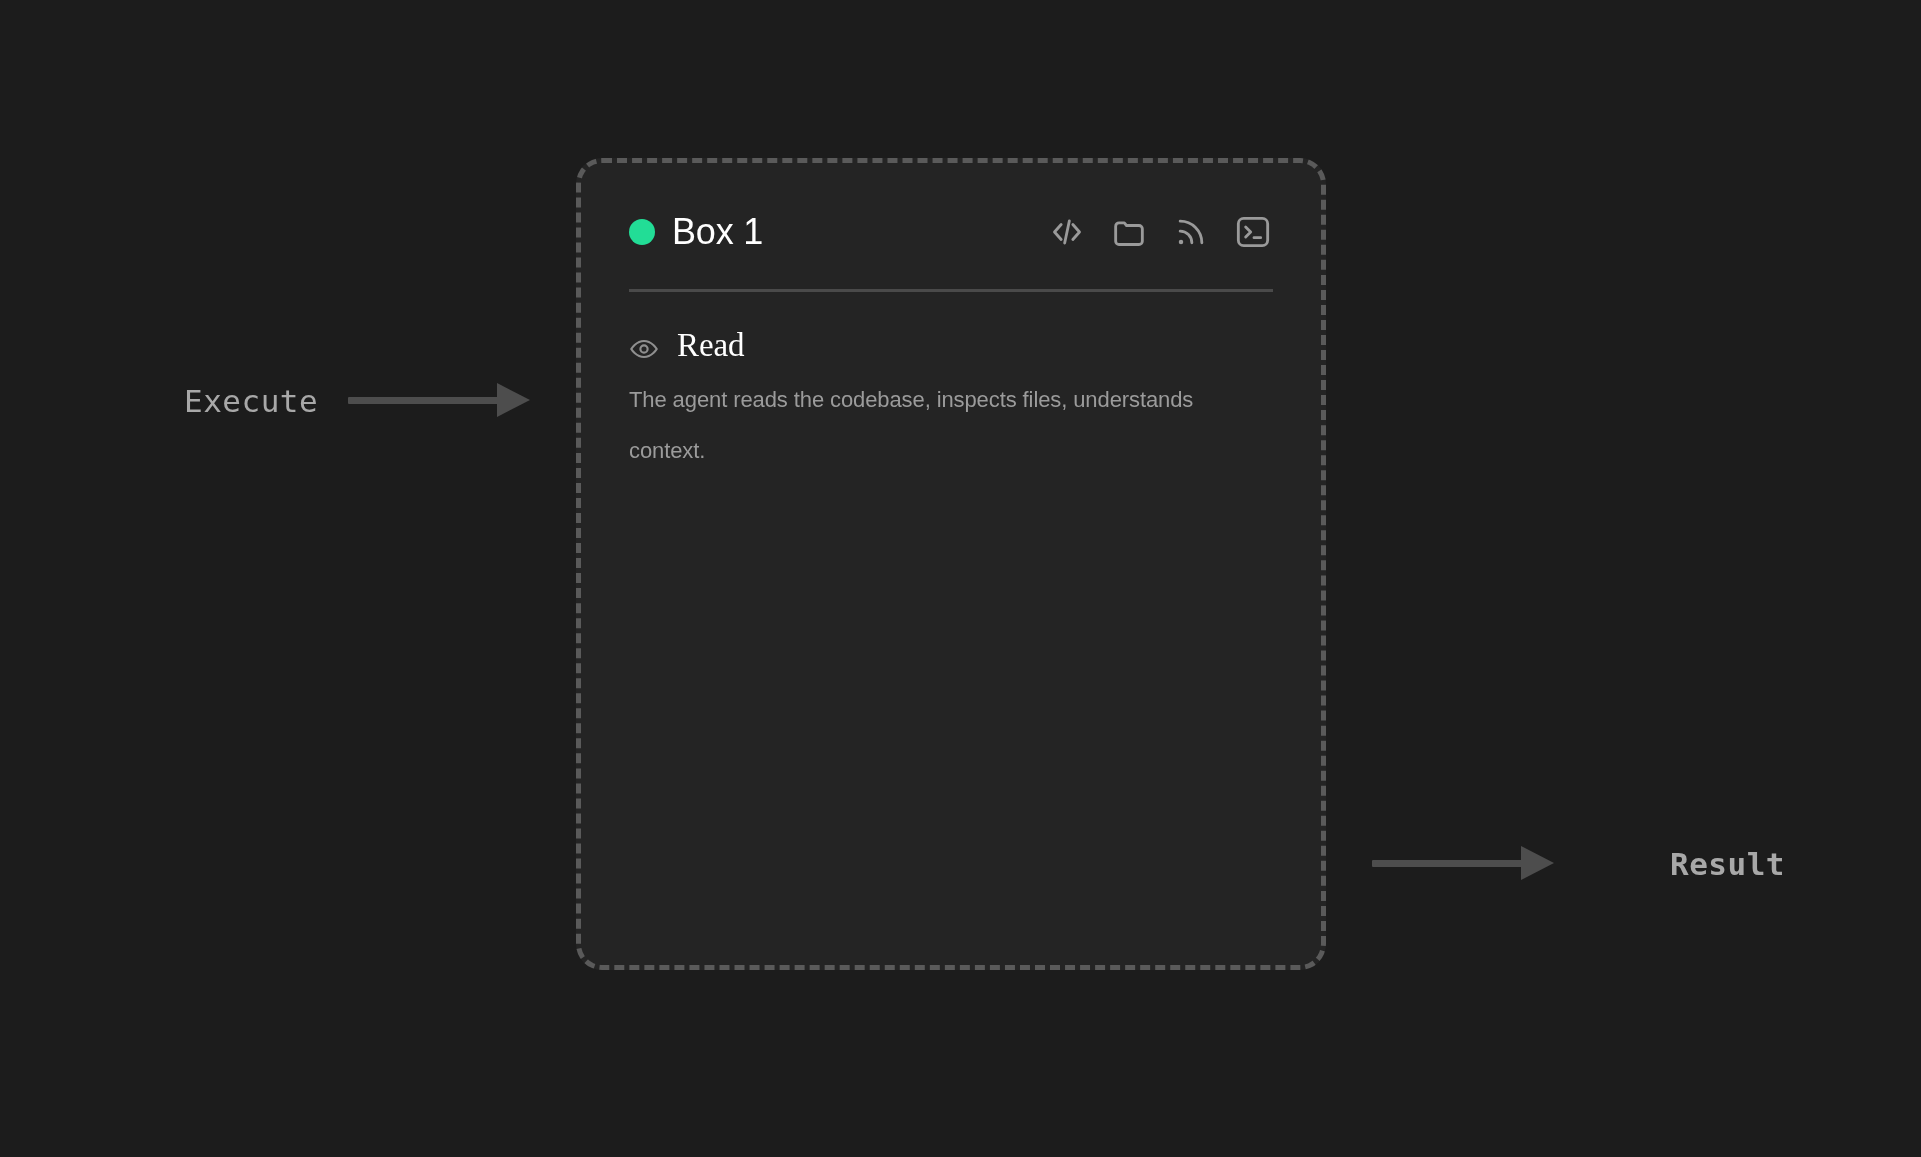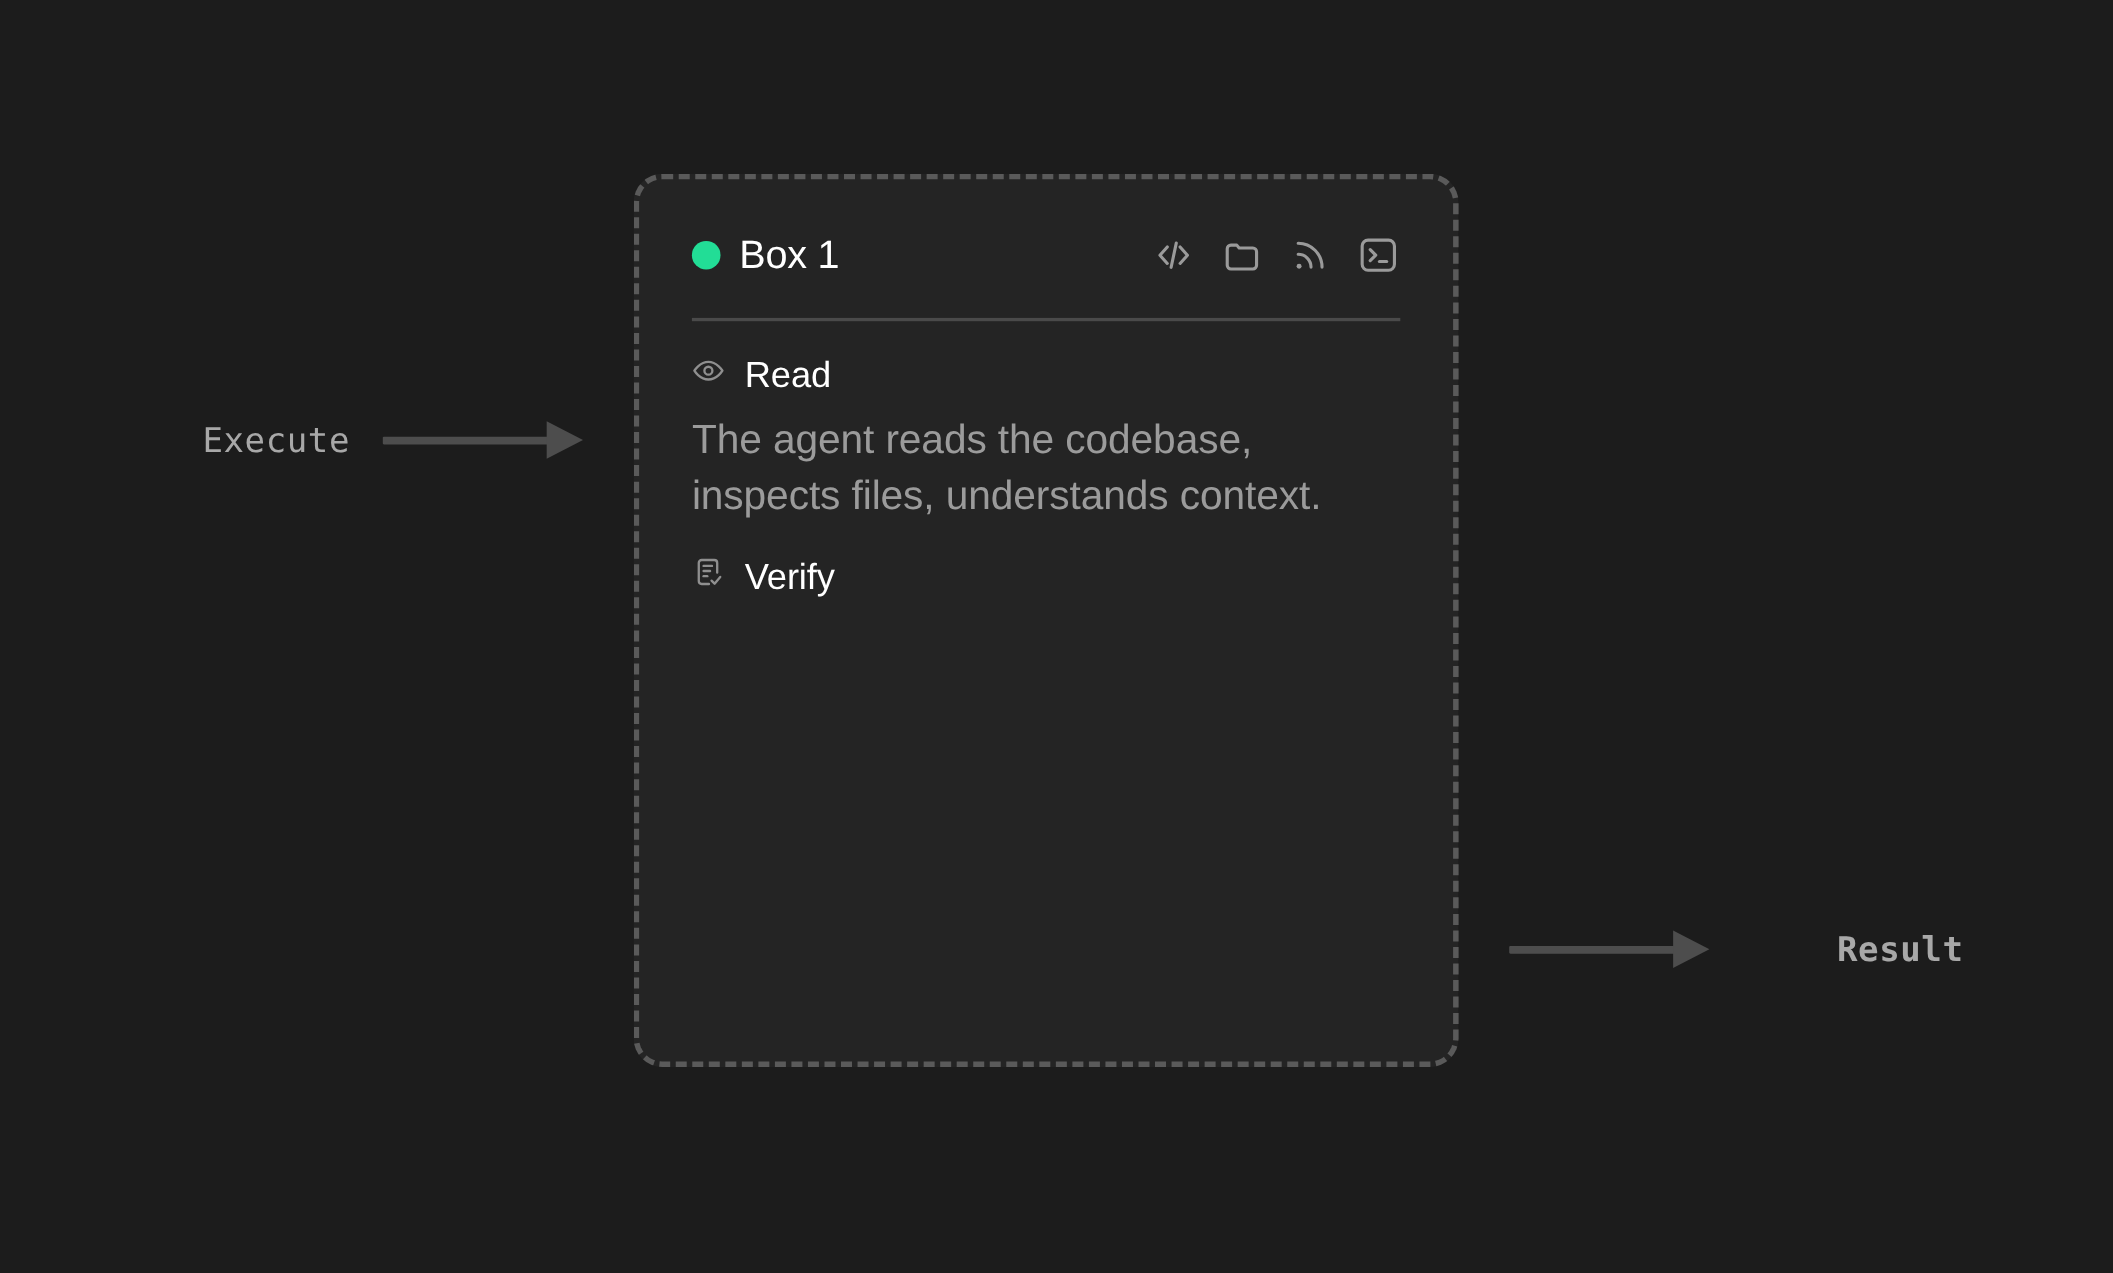--- a/index.html
+++ b/index.html
@@ -72,31 +72,31 @@
 
   .divider {
     margin-top:26px;
     height:3px; background:#4a4a4a; width:100%;
   }
 
   
   .steps { margin-top:30px; }
   .step { margin-bottom:29px; }
   .step:last-child { margin-bottom:0; }
-  .step-head { display:flex; align-items:flex-start; height:42px; }
+  .step-head { display:flex; align-items:flex-end; height:42px;font-family:Liberation Serif, serif; }
   .step-head .step-icon { flex:0 0 auto; display:block; width:30px; }
   .step-head .step-icon svg { display:block; }
   .step-title {
     margin-left:18px;
     font-size:33px; font-weight:400; color:#ffffff;
     letter-spacing:-0.1px; white-space:nowrap;
   }
   .step-desc {
     margin-top:10px;
-    font-size:37px; line-height:51px;
+    font-size:22px; line-height:51px;
     color:#9b9b9b; letter-spacing:-0.1px;
     max-width:648px;
   }
 </style>
 </head>
 <body>
 
 <div id="stage">
 
   <div class="flow-label" id="prompt-label">Execute</div>
@@ -159,32 +159,20 @@
               <circle cx="12" cy="12" r="2.9"></circle>
             </svg>
           </span>
           <span class="step-title">Read</span>
         </div>
         <div class="step-desc">The agent reads the codebase, inspects files, understands context.</div>
       </div>
 
 
       <div class="step">
-        <div class="step-head">
-          <span class="step-icon">
-            <svg width="30" height="30" viewBox="0 0 24 24" fill="none" stroke="#8f8f8f" stroke-width="1.7" stroke-linecap="round" stroke-linejoin="round">
-              <path d="M18.4 12.4V5.4a2.1 2.1 0 0 0-2.1-2.1H7.1A2.1 2.1 0 0 0 5 5.4v13.2a2.1 2.1 0 0 0 2.1 2.1h5.3"></path>
-              <line x1="8.5" y1="7.6" x2="14.6" y2="7.6"></line>
-              <line x1="8.5" y1="11.3" x2="13.2" y2="11.3"></line>
-              <line x1="8.5" y1="15" x2="11.2" y2="15"></line>
-              <polyline points="14.3,18.3 16.5,20.5 20.6,15.6"></polyline>
-            </svg>
-          </span>
-          <span class="step-title">Verify</span>
-        </div>
       </div>
 
     </div>
   </div>
 
   <div class="arrow" id="arrow-result">
     <div class="shaft"></div>
     <div class="head"></div>
   </div>
 

